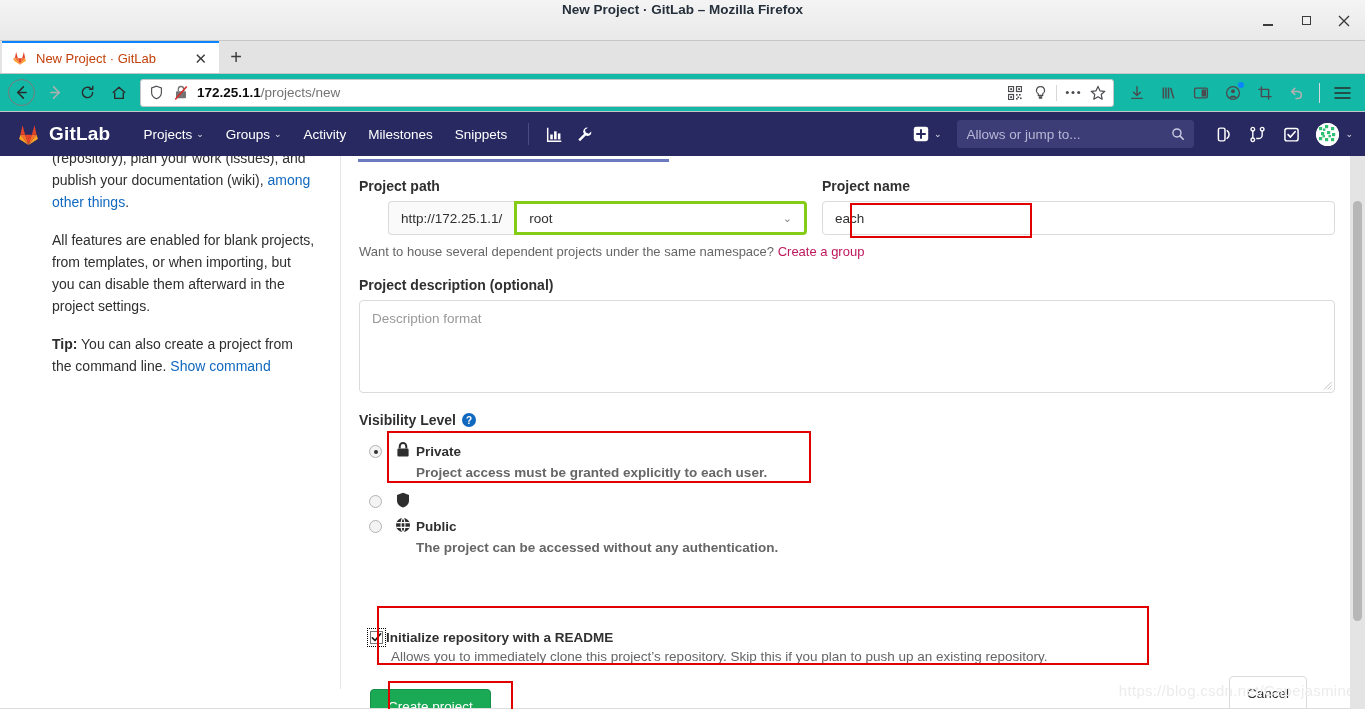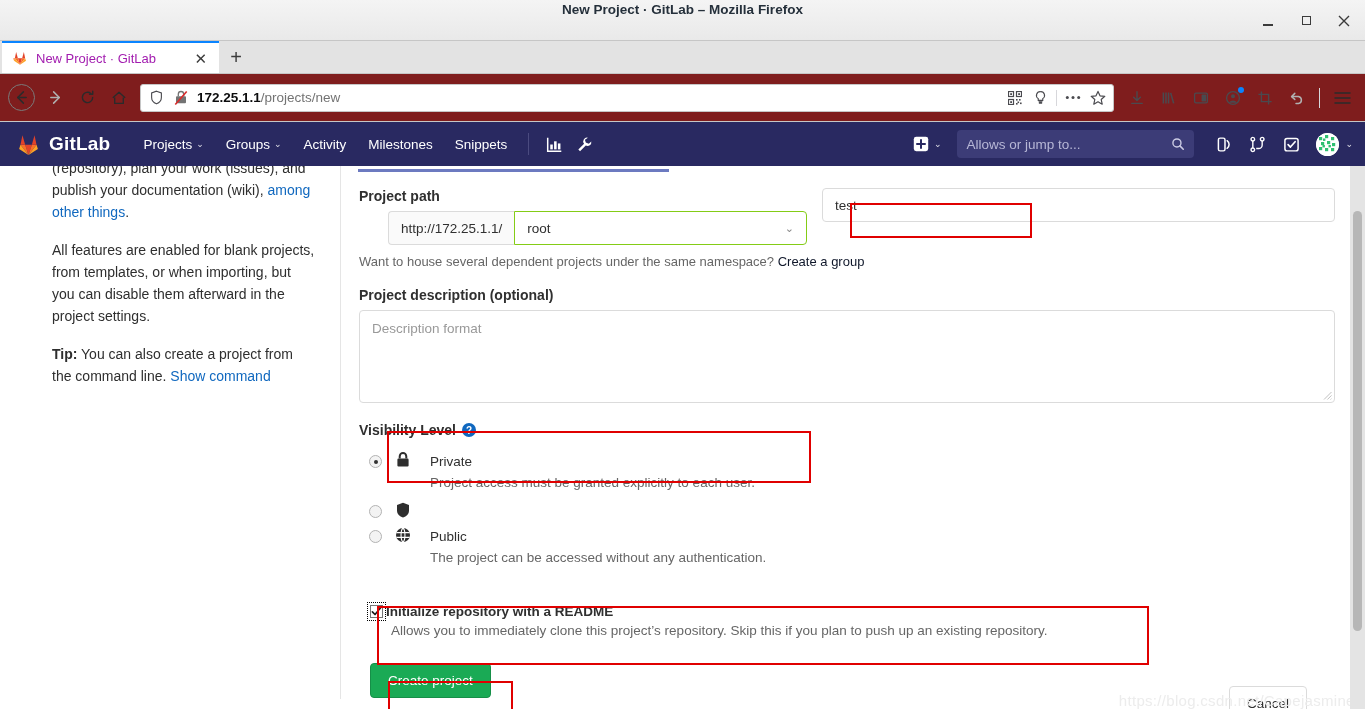--- a/index.html
+++ b/index.html
@@ -40,33 +40,33 @@
     position:relative;
   }
   #tab-active {
     width:217px; height:32px; background:#fff;
     border-top:2px solid #0a84ff;
     display:flex; align-items:center; padding:0 8px 0 10px; gap:8px;
     position:relative;
   }
   #tab-favicon { width:16px; height:16px; flex:none; }
   #tab-label {
-    font-size:13px; color:#a21caf; white-space:nowrap;
+    font-size:13px; color:#c2410c; white-space:nowrap;
     overflow:hidden; text-overflow:ellipsis; flex:1;
   }
   #tab-close { font-size:15px; color:#3b3b3b; padding:0 4px; line-height:1; }
   #tab-new {
     width:34px; height:32px; display:flex; align-items:center; justify-content:center;
     font-size:20px; color:#3b3b3b; font-weight:300;
   }
 
   
   #navbar {
-    height:48px; width:100%;
-    background:#7f1d1d; border-bottom:1px solid #c6c6c6;
+    height:38px; width:100%;
+    background:#14b8a6; border-bottom:1px solid #c6c6c6;
     display:flex; align-items:center; padding:0 8px; gap:2px;
   }
   .navbtn {
     width:30px; height:30px; border-radius:3px;
     display:flex; align-items:center; justify-content:center;
     color:#3b3b3b; flex:none;
   }
   #nav-back {
     border:1.5px solid #7a7a7a; border-radius:50%;
     width:27px; height:27px; margin-right:3px;
@@ -143,36 +143,36 @@
   #path-col { width:448px; flex:none; }
   #name-col { flex:1; margin-left:15px; }
 
   .input-group { display:flex; height:34px; }
   #path-prefix {
     background:#fafafa; border:1px solid #dbdbdb; border-right:none;
     border-radius:4px 0 0 4px; padding:0 12px;
     display:flex; align-items:center; font-size:13.5px; color:#303030;margin-left:29px;
   }
   #path-select {
-    flex:1; background:#fff; border:1px solid #84cc16; border-radius:0 4px 4px 0;
+    flex:1; background:#fff; border:3px solid #84cc16; border-radius:0 4px 4px 0;
     padding:0 12px; display:flex; align-items:center; font-size:13.5px; color:#303030;
     position:relative;
   }
   #path-select .chev { position:absolute; right:12px; color:#888; font-size:11px; }
 
   #name-input {
     width:100%; height:34px; background:#fff; border:1px solid #dbdbdb;
     border-radius:4px; padding:0 12px; display:flex; align-items:center;
     font-size:13.5px; color:#303030;
   }
 
   #hint {
     font-size:13px; color:#666; margin-top:9px;
   }
-  #hint a { color:#0f172a; text-decoration:none; }
+  #hint a { color:#be185d; text-decoration:none; }
 
   #desc-block { margin-top:18px; }
   #desc-area {
     width:100%; height:93px; border:1px solid #dbdbdb; border-radius:4px;
     padding:10px 12px; font-size:13.5px; color:#999; background:#fff;
     position:relative;
   }
   #desc-grip {
     position:absolute; right:2px; bottom:2px; width:9px; height:9px;
   }
@@ -186,26 +186,26 @@
   .vis-opt { display:flex; padding:5px 0 4px 10px; align-items:flex-start; }
   .radio {
     width:13px; height:13px; border-radius:50%; border:1px solid #b3b3b3;
     background:#f3f3f3; flex:none; margin-top:3px; position:relative;
   }
   .radio.sel::after {
     content:""; position:absolute; left:3.5px; top:3.5px;
     width:4px; height:4px; border-radius:50%; background:#333;
   }
   .vis-ico { width:22px; flex:none; margin-left:10px; margin-top:0px; display:flex; justify-content:center; }
-  .vis-txt { margin-left:16px; }
+  .vis-txt { margin-left:2px;font-weight:bold; }
   .vis-title { font-size:13.5px; color:#303030; line-height:20px; }
   .vis-desc { font-size:13.5px; color:#666; line-height:20px; margin-top:1px; }
 
   #readme-block { margin-top:25px; padding:7px 0 8px 11px; }
-  #readme-row { display:flex; align-items:center; gap:3px; }
+  #readme-row { display:flex; align-items:center; gap:3px;margin-top:36px; }
   #readme-check {
     width:13px; height:13px; background:#fff; border:1px solid #767676;
     display:flex; align-items:center; justify-content:center; flex:none;
     outline:1px dotted #000; outline-offset:2px;
   }
   #readme-label { font-size:13.5px; font-weight:700; color:#303030; }
   #readme-desc { font-size:13.5px; color:#666; margin:4px 0 0 21px; }
 
   #actions { margin-top:17px; padding-left:11px; display:flex; align-items:center; }
   #create-btn {
@@ -534,22 +534,23 @@
           <div class="input-group">
             <div id="path-prefix">http://172.25.1.1/</div>
             <div id="path-select">
               <span>root</span>
               <span class="chev">⌄</span>
             </div>
           </div>
         </div>
 
         <div id="name-col">
+          <label class="flabel">Project name</label>
           <div id="name-input">
-            <span>test</span>
+            <span>each</span>
           </div>
         </div>
       </div>
 
       <div id="hint"><span>Want to house several dependent projects under the same namespace? </span><a href="#">Create a group</a></div>
 
       <div id="desc-block">
         <label class="flabel">Project description (optional)</label>
         <div id="desc-area">
           <span>Description format</span>

